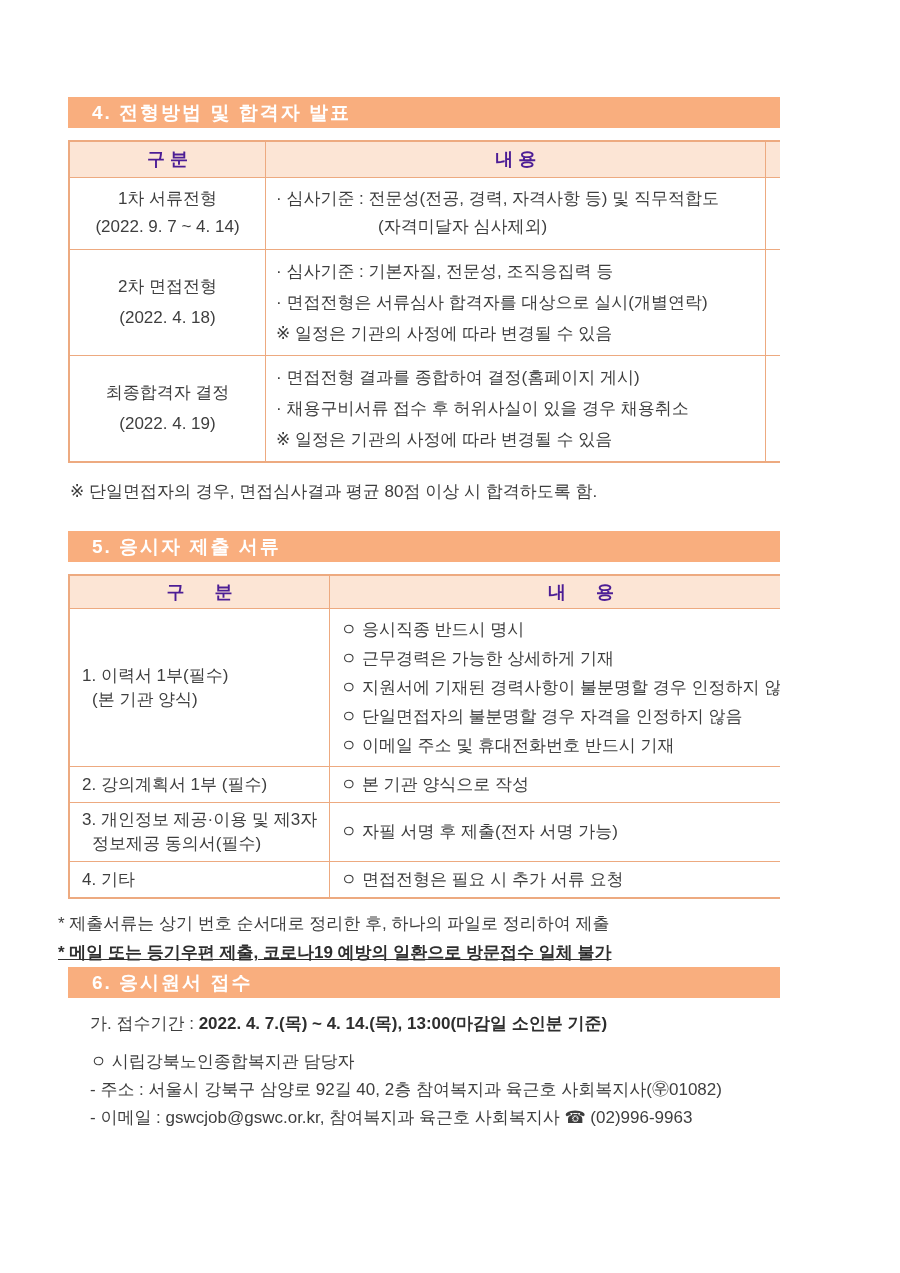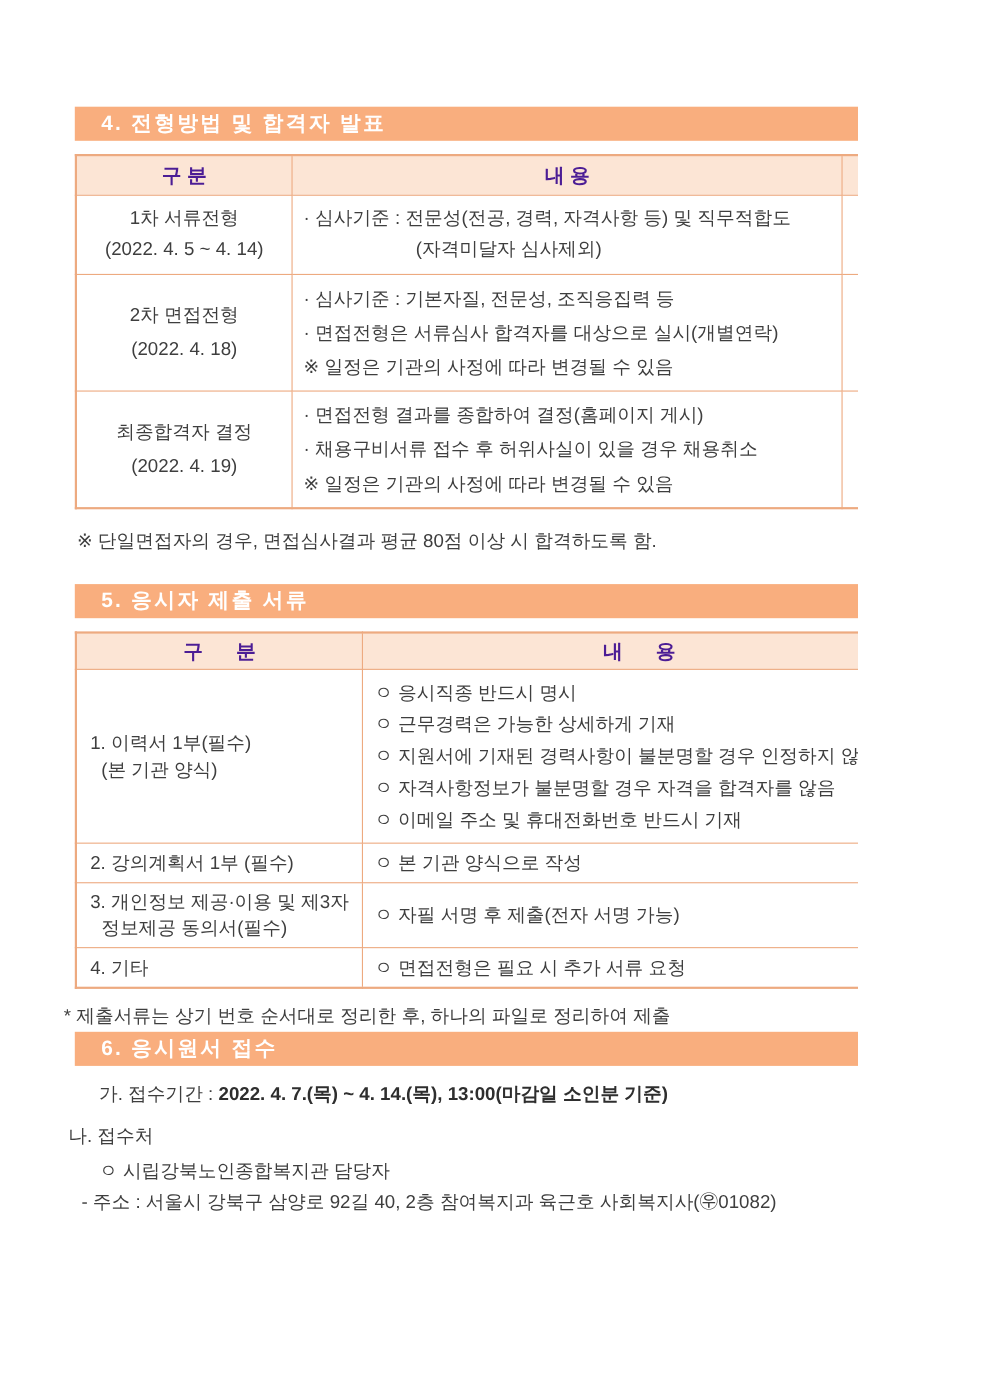--- a/index.html
+++ b/index.html
@@ -75,21 +75,21 @@
   .star-note.em{font-weight:bold;text-decoration:underline;color:#2e2e2e;}
 
   .gap-to-bar6{}
 
   .bottom-lines{margin-top:12px;margin-left:-6px;}
   .b-line{line-height:28px;}
   .b-line.period{margin-bottom:10px;margin-left:28px;}
   .b-line .bold-part{font-weight:bold;color:#2e2e2e;}
   .b-line.office-label{margin-bottom:4px;}
   .indent-o{margin-left:28px;}
-  .indent-dash{margin-left:12px;}
+  .indent-dash{margin-left:28px;}
 </style>
 </head>
 <body>
 
 <div class="page">
   <div class="content">
 
     <div class="section-bar">
       <span>4. 전형방법 및 합격자 발표</span>
     </div>
@@ -104,21 +104,21 @@
         <tr>
           <th>구 분</th>
           <th>내 용</th>
           <th>비 고</th>
         </tr>
       </thead>
       <tbody>
         <tr class="t1-r0" style="height:72px;">
           <td class="cat">
             <div class="cell-line">1차 서류전형</div>
-            <div class="cell-line">(2022. 4. 5 ~ 4. 14)</div>
+            <div class="cell-line">(2022. 9. 7 ~ 4. 14)</div>
           </td>
           <td class="body-cell">
             <div class="cell-line">· 심사기준 : 전문성(전공, 경력, 자격사항 등) 및 직무적합도</div>
             <div class="cell-line indent-deep">(자격미달자 심사제외)</div>
           </td>
           <td></td>
         </tr>
         <tr style="height:97px;">
           <td class="cat">
             <div class="cell-line">2차 면접전형</div>
@@ -166,21 +166,21 @@
       <tbody>
         <tr style="height:149px;">
           <td class="cat2">
             <div>1. 이력서 1부(필수)</div>
             <div class="cat2-indent">(본 기관 양식)</div>
           </td>
           <td class="body-cell bullets">
             <div class="cell-line">ㅇ 응시직종 반드시 명시</div>
             <div class="cell-line">ㅇ 근무경력은 가능한 상세하게 기재</div>
             <div class="cell-line">ㅇ 지원서에 기재된 경력사항이 불분명할 경우 인정하지 않음</div>
-            <div class="cell-line">ㅇ 자격사항정보가 불분명할 경우 자격을 합격자를 않음</div>
+            <div class="cell-line">ㅇ 단일면접자의 불분명할 경우 자격을 인정하지 않음</div>
             <div class="cell-line">ㅇ 이메일 주소 및 휴대전화번호 반드시 기재</div>
           </td>
         </tr>
         <tr style="height:35px;">
           <td class="cat2 single-line">2. 강의계획서 1부 (필수)</td>
           <td class="body-cell single-line">ㅇ 본 기관 양식으로 작성</td>
         </tr>
         <tr style="height:50px;">
           <td class="cat2 two-line">
             <div>3. 개인정보 제공·이용 및 제3자</div>
@@ -190,29 +190,30 @@
         </tr>
         <tr style="height:35px;">
           <td class="cat2 single-line">4. 기타</td>
           <td class="body-cell single-line">ㅇ 면접전형은 필요 시 추가 서류 요청</td>
         </tr>
       </tbody>
     </table>
 
     <div class="star-notes">
       <div class="star-note">* 제출서류는 상기 번호 순서대로 정리한 후, 하나의 파일로 정리하여 제출</div>
+      <div class="star-note em">* 메일 또는 등기우편 제출, 코로나19 예방의 일환으로 방문접수 일체 불가</div>
     </div>
 
     <div class="section-bar gap-to-bar6">
       <span>6. 응시원서 접수</span>
     </div>
 
     <div class="bottom-lines">
       <div class="b-line period">
         <span>가. 접수기간 : </span><span class="bold-part">2022. 4. 7.(목) ~ 4. 14.(목), 13:00(마감일 소인분 기준)</span>
       </div>
-      <div class="b-line office-label">나. 접수처</div>
       <div class="b-line indent-o">ㅇ 시립강북노인종합복지관 담당자</div>
       <div class="b-line indent-dash">- 주소 : 서울시 강북구 삼양로 92길 40, 2층 참여복지과 육근호 사회복지사(㉾01082)</div>
+      <div class="b-line indent-dash">- 이메일 : gswcjob@gswc.or.kr, 참여복지과 육근호 사회복지사  ☎ (02)996-9963</div>
     </div>
 
   </div>
 </div>
 
 </body></html>

